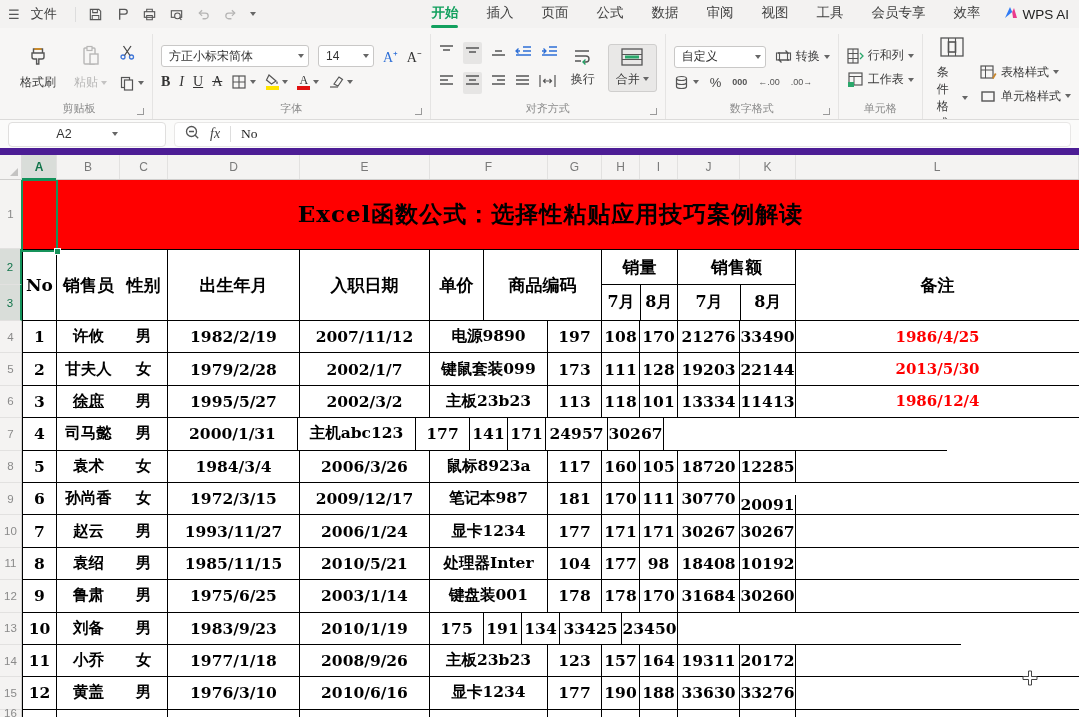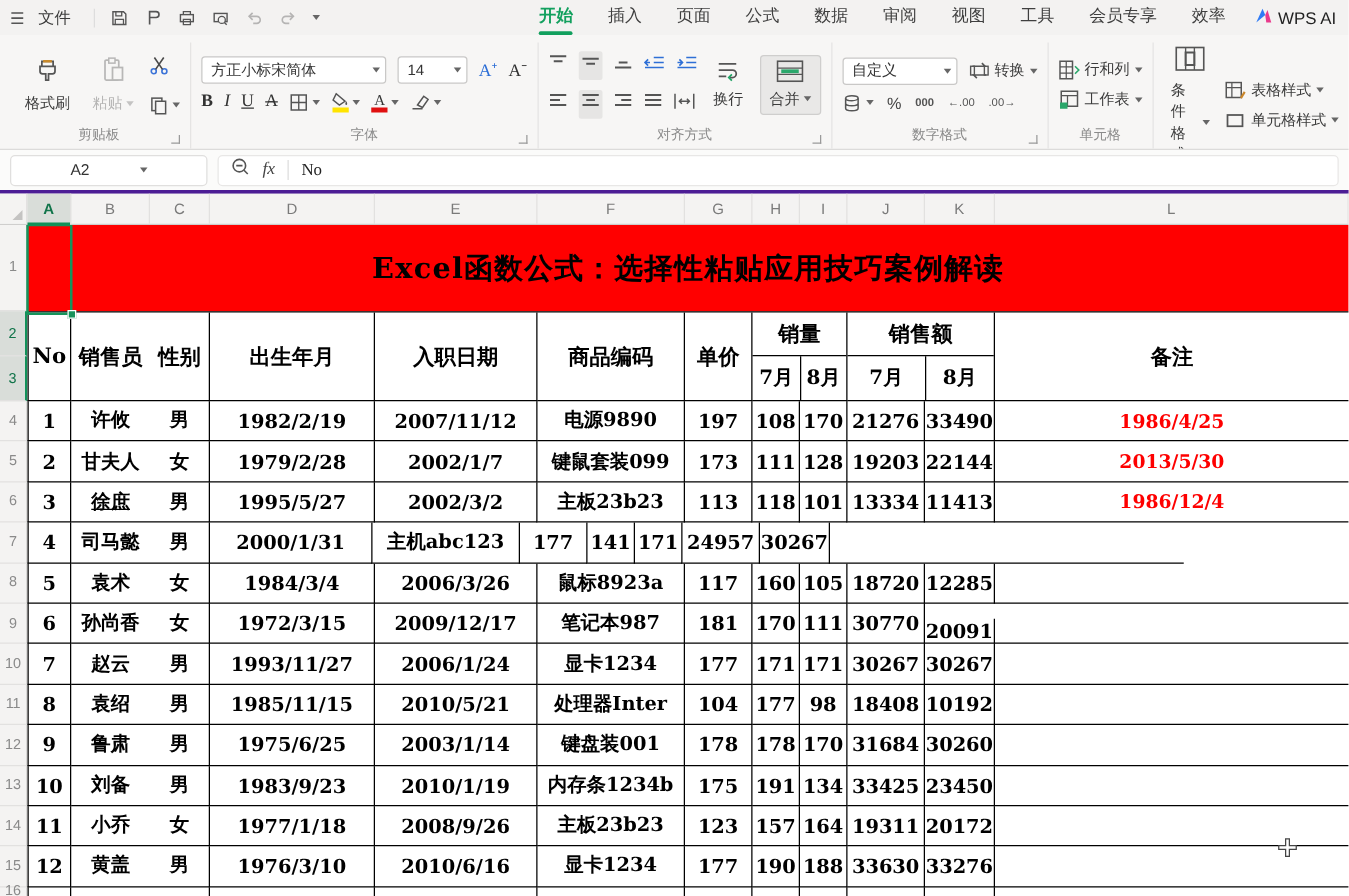--- a/index.html
+++ b/index.html
@@ -39,21 +39,21 @@
   .alignrows { display:flex; flex-direction:column; gap:8px; }
   .arow { display:flex; align-items:center; gap:9px; }
   .stackbtn { display:flex; flex-direction:column; align-items:center; gap:2px; font-size:12px; color:#3c3c3c; padding:3px 7px; border-radius:3px; }
   .stackbtn.hl { background:#e9e8e7; border:1px solid #cfcecd; }
   .numrows { display:flex; flex-direction:column; gap:7px; }
   .tinytxt { font-size:9px; color:#555; letter-spacing:0; }
   .menurowbtn { display:flex; align-items:center; gap:4px; font-size:12px; color:#3c3c3c; }
   .rg-styles { overflow:hidden; }
 
   
-  .formulabar { height:35px; background:#fbfbfa; border-bottom:3px solid #4c1d95; display:flex; align-items:center; padding:4px 8px; gap:8px; }
+  .formulabar { height:35px; background:#fbfbfa; border-bottom:7px solid #4c1d95; display:flex; align-items:center; padding:4px 8px; gap:8px; }
   .namebox { width:158px; height:25px; background:#fff; border:1px solid #e0dfde; border-radius:4px; display:flex; align-items:center; justify-content:center; gap:40px; font-size:12.5px; color:#333; }
   .fxarea { flex:1; height:25px; background:#fff; border:1px solid #e8e7e6; border-radius:4px; display:flex; align-items:center; gap:10px; padding:0 10px; }
   .fx { font-family:"Liberation Serif",serif; font-style:italic; font-size:14px; color:#444; }
   .fxsep { width:1px; height:16px; background:#ddd; }
   .fbvalue { font-family:"Liberation Serif",serif; font-size:13.5px; color:#222; }
 
   
   .sheet { height:562px; display:flex; flex-direction:column; }
   .colheaders { height:25px; display:flex; background:#f4f3f2; border-bottom:1px solid #cfcecd; }
   .corner { width:22px; flex:none; position:relative; border-right:1px solid #dddcdb; background:#f4f3f2; }
@@ -470,22 +470,22 @@
     <div class="cells">
       <div class="titlerow">
         <span class="titletext">Excel函数公式：选择性粘贴应用技巧案例解读</span>
       </div>
       <div class="thead">
         <div class="hc first" style="width:35px;">No</div>
         <div class="hc nb" style="width:63px;">销售员</div>
         <div class="hc" style="width:48px;">性别</div>
         <div class="hc" style="width:132px;">出生年月</div>
         <div class="hc" style="width:130px;">入职日期</div>
+        <div class="hc" style="width:54px;">单价</div>
         <div class="hc" style="width:118px;">商品编码</div>
-        <div class="hc" style="width:54px;">单价</div>
         <div class="hgrp" style="width:76px;">
           <div class="htop">销量</div>
           <div class="hbot">
             <div style="width:38px;">7月</div>
             <div style="width:36.5px;">8月</div>
           </div>
         </div>
         <div class="hgrp" style="width:118px;">
           <div class="htop">销售额</div>
           <div class="hbot">
@@ -631,21 +631,20 @@
     <div class="td" style="width:56px;">30260</div>
     <div class="td remark" style="width:283px;border-right:none;"></div>
   </div>
 
   <div class="trow">
     <div class="td first" style="width:35px;">10</div>
     <div class="td nb" style="width:63px;">刘备</div>
     <div class="td" style="width:48px;">男</div>
     <div class="td" style="width:132px;">1983/9/23</div>
     <div class="td" style="width:130px;">2010/1/19</div>
-    <div class="td" style="width:118px;">内存条1234b</div>
     <div class="td" style="width:54px;">175</div>
     <div class="td" style="width:38px;">191</div>
     <div class="td" style="width:38px;">134</div>
     <div class="td" style="width:62px;">33425</div>
     <div class="td" style="width:56px;">23450</div>
     <div class="td remark" style="width:283px;border-right:none;"></div>
   </div>
 
   <div class="trow">
     <div class="td first" style="width:35px;">11</div>

